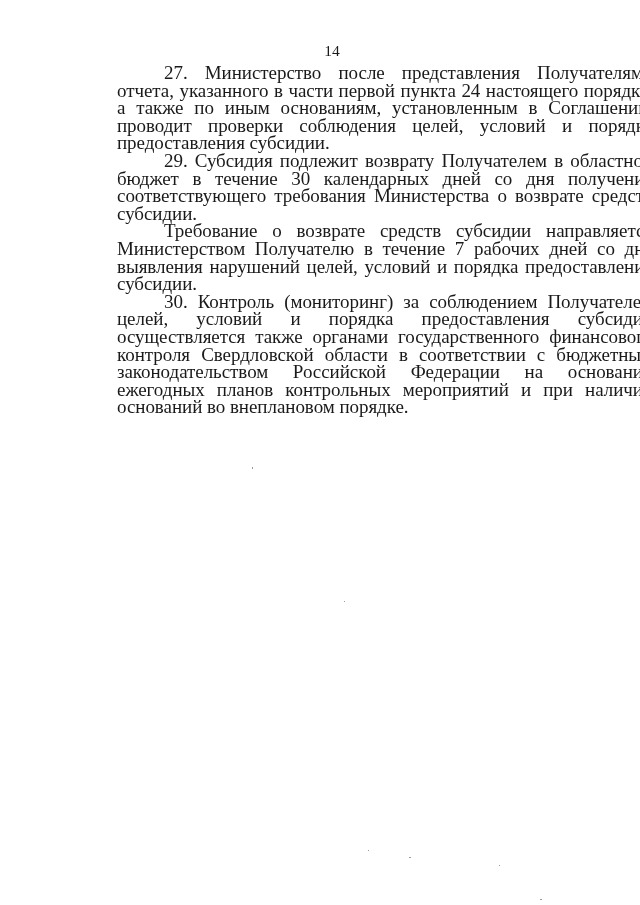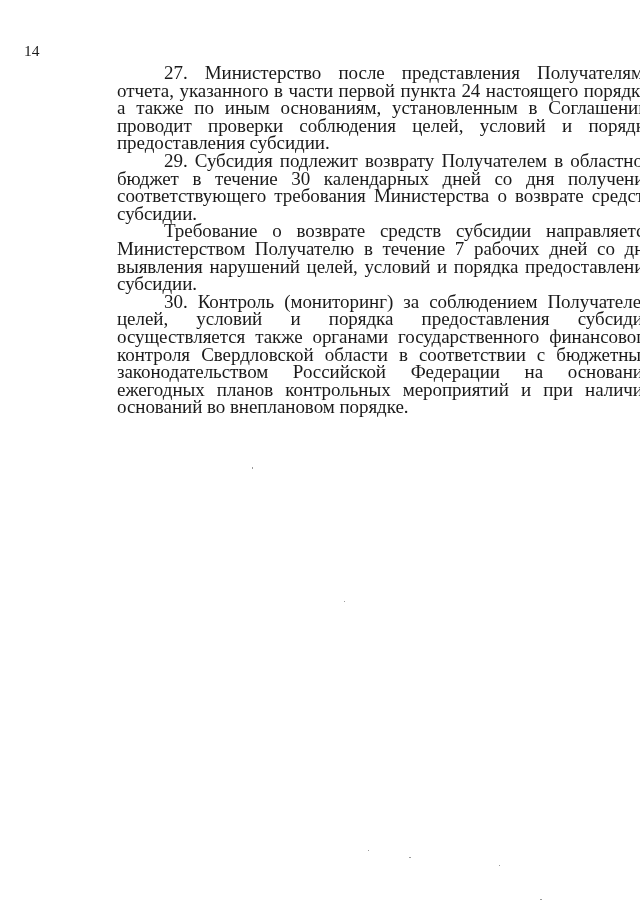--- a/index.html
+++ b/index.html
@@ -20,20 +20,21 @@
       left: 0; top: 0;
       width: 640px;
       height: 905px;
       background: #ffffff;
     }
     .page-number {
       position: absolute;
       top: 42px;
       left: 0;
       width: 100%;
+      text-align: center;
       font-size: 15.5px;
       line-height: 18px;
       padding-left: 24px;
       box-sizing: border-box;
     }
     .content {
       position: absolute;
       left: 73px;
       top: 64px;
       width: 536px;

